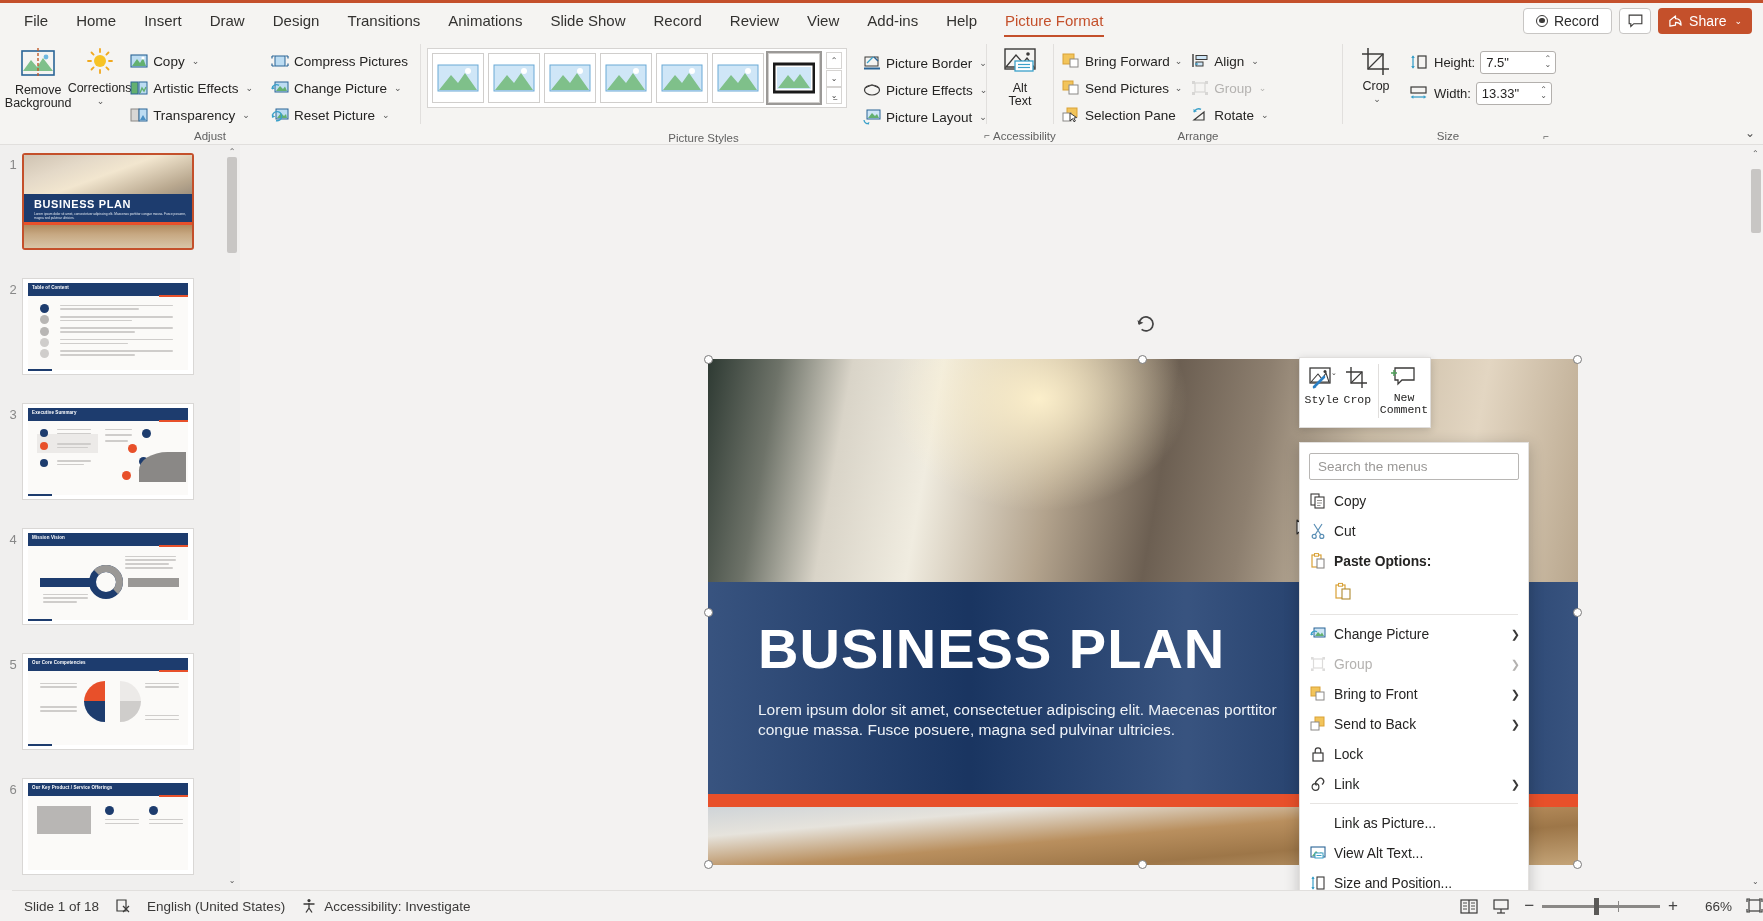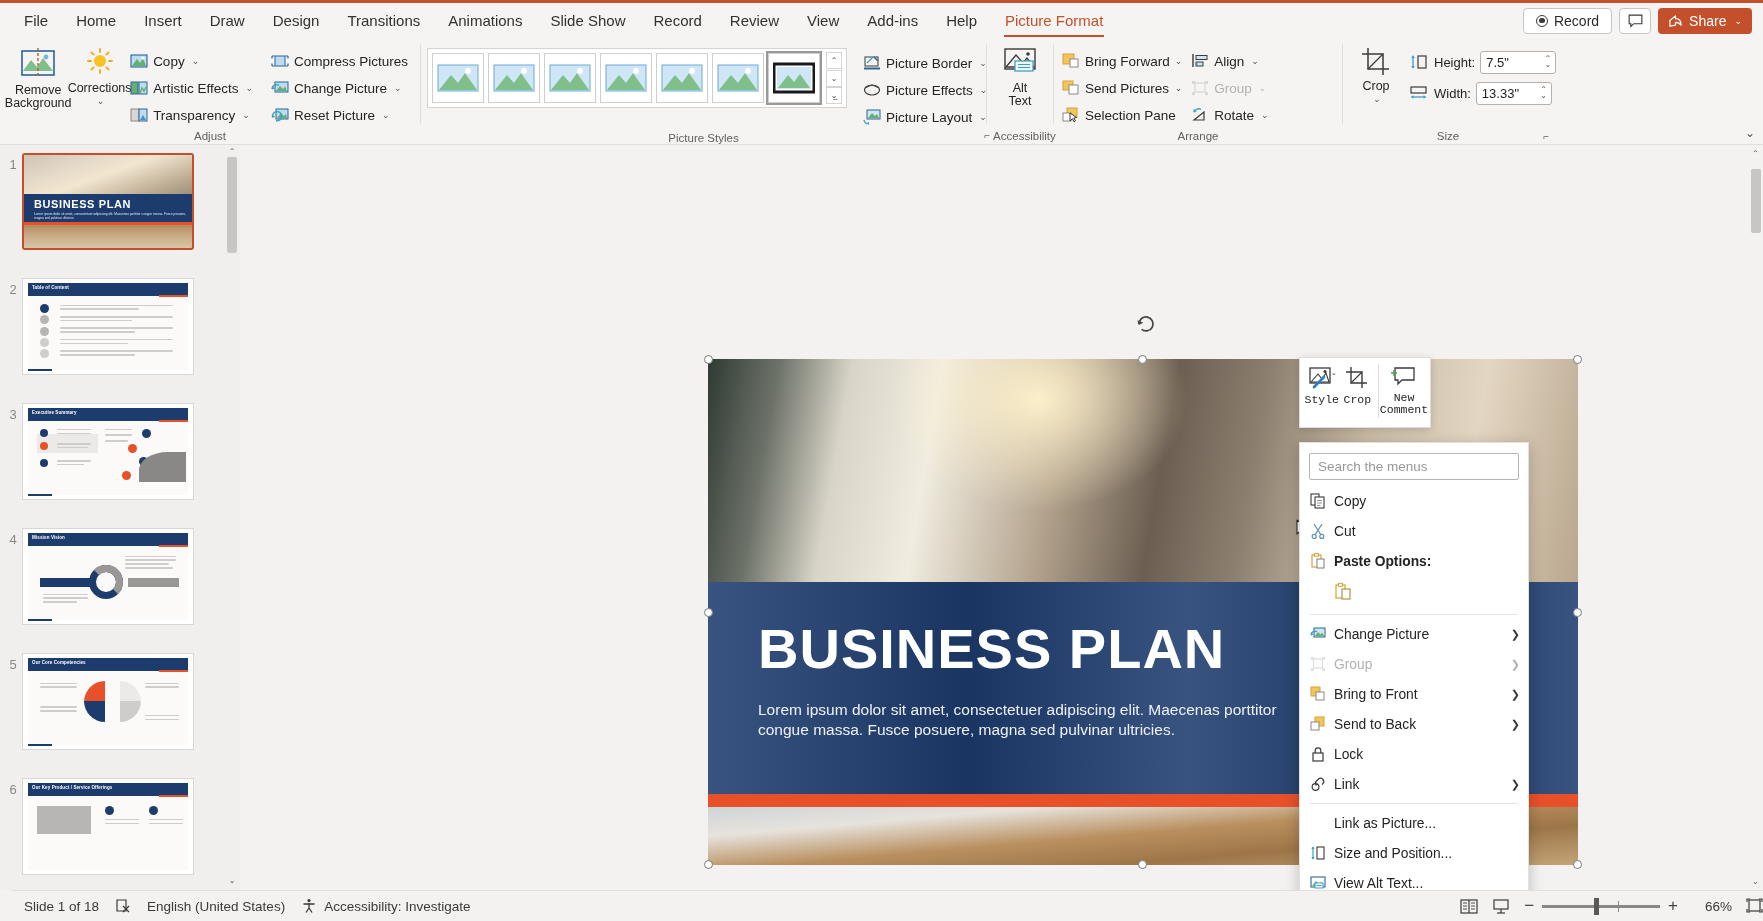--- a/index.html
+++ b/index.html
@@ -1031,39 +1031,39 @@
       <div class="ctx-sep"></div>
 
       <div class="ctx-item">
         <span class="cicon"></span>
         <span class="clabel">Link as Picture...</span>
       </div>
 
       <div class="ctx-item">
         <span class="cicon">
           <svg width="16" height="16" viewBox="0 0 16 16">
+              <rect x="1" y="2" width="14" height="10" fill="none" stroke="#2a6496" stroke-width="1.1"></rect>
+              <path d="M2 11 L6 6 L9 9 L11 7 L14 11Z" fill="#63b070"></path>
+              <rect x="5" y="8" width="8" height="5" fill="#fff" stroke="#3aa0c9" stroke-width="1"></rect>
+              <line x1="6.5" y1="10.5" x2="11.5" y2="10.5" stroke="#3aa0c9" stroke-width="1"></line>
+            </svg>
+        </span>
+        <span class="clabel">View Alt Text...</span>
+      </div>
+
+      <div class="ctx-item">
+        <span class="cicon">
+          <svg width="16" height="16" viewBox="0 0 16 16">
               <line x1="3" y1="2" x2="3" y2="14" stroke="#3aa0c9" stroke-width="1.2"></line>
               <path d="M3 1.2 L1.4 4 L4.6 4Z" fill="#3aa0c9"></path>
               <path d="M3 14.8 L1.4 12 L4.6 12Z" fill="#3aa0c9"></path>
               <rect x="7" y="2" width="7" height="12" fill="none" stroke="#3b3a39" stroke-width="1.1"></rect>
             </svg>
         </span>
         <span class="clabel">Size and Position...</span>
-      </div>
-
-      <div class="ctx-item">
-        <span class="cicon">
-          <svg width="16" height="16" viewBox="0 0 16 16">
-              <rect x="1" y="2" width="14" height="10" fill="none" stroke="#2a6496" stroke-width="1.1"></rect>
-              <path d="M2 11 L6 6 L9 9 L11 7 L14 11Z" fill="#63b070"></path>
-              <rect x="5" y="8" width="8" height="5" fill="#fff" stroke="#3aa0c9" stroke-width="1"></rect>
-              <line x1="6.5" y1="10.5" x2="11.5" y2="10.5" stroke="#3aa0c9" stroke-width="1"></line>
-            </svg>
-        </span>
-        <span class="clabel">View Alt Text...</span>
       </div>
 
     </div>
   </div>
 
   <div class="vscroll">
     <div class="varrow" style="top:4px">⌃</div>
     <div class="vthumb"></div>
     <div class="varrow" style="bottom:4px">⌄</div>
   </div>

